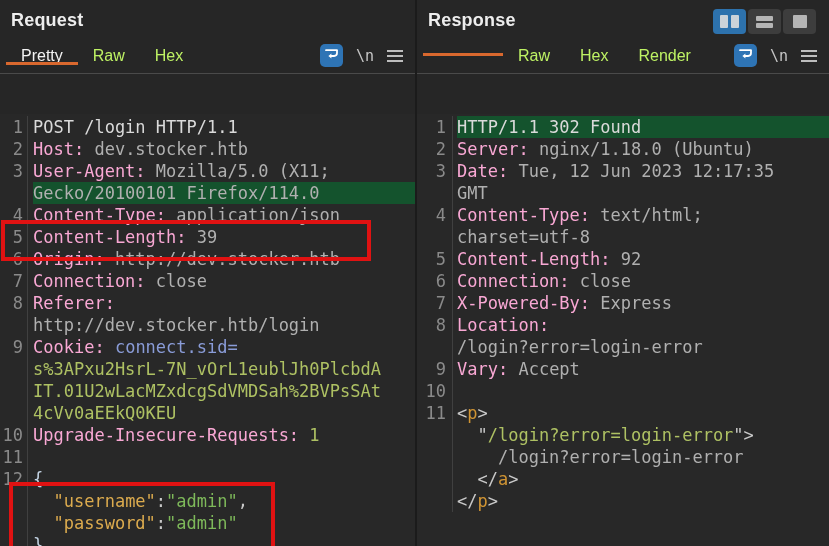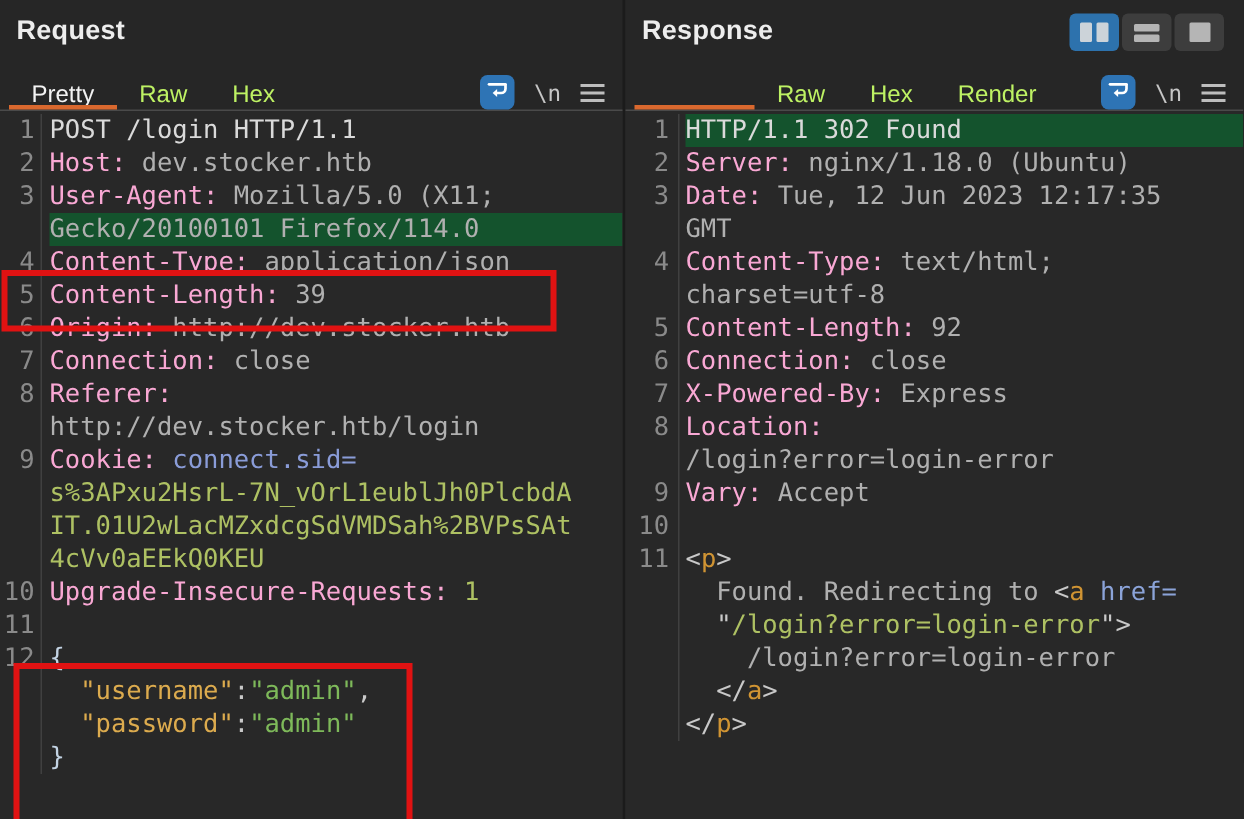--- a/index.html
+++ b/index.html
@@ -1,23 +1,23 @@
 <!DOCTYPE html>
 <html><head>
 <meta charset="utf-8">
 <style>
   html,body{margin:0;padding:0;background:#262626;width:829px;height:546px;overflow:hidden;
     font-family:"Liberation Sans",sans-serif;-webkit-font-smoothing:antialiased;}
   .app{display:flex;width:829px;height:546px;}
-  .panel{display:flex;flex-direction:column;box-sizing:border-box;background:#262626;}
+  .panel{display:flex;flex-direction:column;box-sizing:border-box;background:#262626;gap:40px;}
   .panel.left{width:417px;border-right:2px solid #1b1b1b;}
   .panel.right{flex:1;min-width:0;}
   .phead{height:73px;border-bottom:1px solid #4a4a4a;position:relative;flex:none;box-sizing:content-box;}
   .ptitle{font-size:18px;font-weight:bold;color:#ededed;padding:10px 0 0 11px;height:28px;letter-spacing:.2px;}
-  .tabrow{display:flex;align-items:flex-end;height:35px;padding-left:6px;}
+  .tabrow{display:flex;align-items:center;height:35px;padding-left:6px;}
   .tab{color:#bef264;font-size:16px;padding:0 15px;display:flex;align-items:center;position:relative;cursor:pointer;}
   .tab.sel{color:#f3f3f3;}
   .tab.sel::after{content:"";position:absolute;left:0;right:0;bottom:0;height:3px;background:#d9682e;}
   .tab.empty{width:50px;}
   .ticons{margin-left:auto;display:flex;align-items:center;gap:13px;padding-right:12px;}
   .wrapbtn{width:23px;height:23px;background:#2e74b5;border-radius:5px;display:flex;align-items:center;justify-content:center;flex:none;cursor:pointer;}
   .nl{color:#c6c6c6;font-family:"DejaVu Sans Mono",monospace;font-size:15px;cursor:pointer;}
   .burger{display:flex;flex-direction:column;gap:3px;cursor:pointer;}
   .burger div{width:16px;height:2px;background:#bdbdbd;}
   .winbtns{position:absolute;top:9px;right:13px;display:flex;gap:2px;}
@@ -150,21 +150,20 @@
         <div class="row"><span class="ln">4</span><span class="code"><span class="c-name">Content-Type:</span><span class="c-value"> text/html;</span></span></div>
         <div class="row"><span class="ln"></span><span class="code"><span class="c-value">charset=utf-8</span></span></div>
         <div class="row"><span class="ln">5</span><span class="code"><span class="c-name">Content-Length:</span><span class="c-value"> 92</span></span></div>
         <div class="row"><span class="ln">6</span><span class="code"><span class="c-name">Connection:</span><span class="c-value"> close</span></span></div>
         <div class="row"><span class="ln">7</span><span class="code"><span class="c-name">X-Powered-By:</span><span class="c-value"> Express</span></span></div>
         <div class="row"><span class="ln">8</span><span class="code"><span class="c-name">Location:</span></span></div>
         <div class="row"><span class="ln"></span><span class="code"><span class="c-value">/login?error=login-error</span></span></div>
         <div class="row"><span class="ln">9</span><span class="code"><span class="c-name">Vary:</span><span class="c-value"> Accept</span></span></div>
         <div class="row"><span class="ln">10</span><span class="code"></span></div>
         <div class="row"><span class="ln">11</span><span class="code"><span class="c-punct">&lt;</span><span class="c-tag">p</span><span class="c-punct">&gt;</span></span></div>
-        <div class="row"><span class="ln"></span><span class="code"><span class="c-value">  Found. Redirecting to </span><span class="c-punct">&lt;</span><span class="c-tag">a</span><span class="c-value"> </span><span class="c-attr">href=</span></span></div>
         <div class="row"><span class="ln"></span><span class="code"><span class="c-punct">  "</span><span class="c-lime">/login?error=login-error</span><span class="c-punct">"&gt;</span></span></div>
         <div class="row"><span class="ln"></span><span class="code"><span class="c-value">    /login?error=login-error</span></span></div>
         <div class="row"><span class="ln"></span><span class="code"><span class="c-punct">  &lt;/</span><span class="c-tag">a</span><span class="c-punct">&gt;</span></span></div>
         <div class="row"><span class="ln"></span><span class="code"><span class="c-punct">&lt;/</span><span class="c-tag">p</span><span class="c-punct">&gt;</span></span></div>
       </div>
   </section>
 
 </div>
 
 </body></html>

